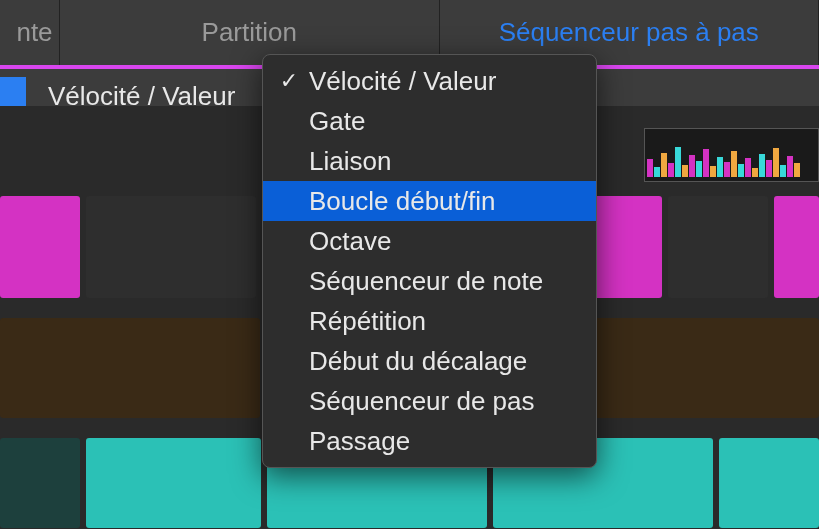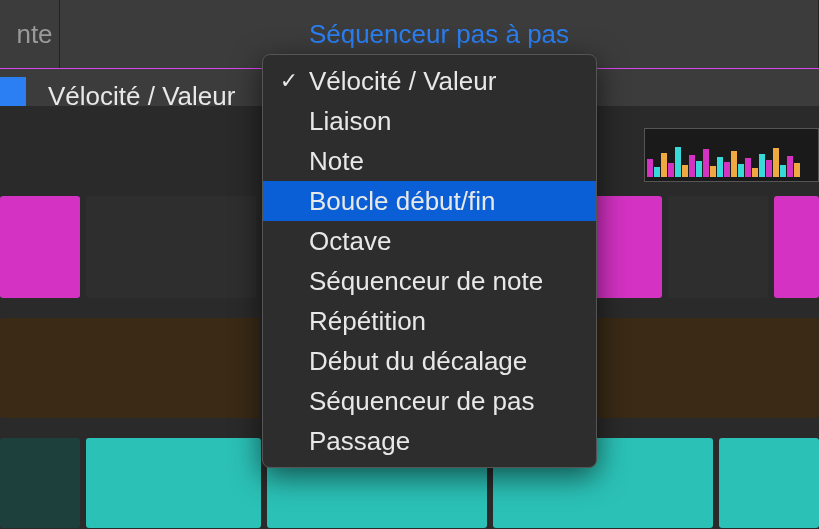--- a/index.html
+++ b/index.html
@@ -12,21 +12,21 @@
       height: 529px;
       background: #1a1a1a;
       font-family: -apple-system, BlinkMacSystemFont, "Segoe UI", Helvetica, Arial, sans-serif;
       overflow: hidden;
       position: relative;
     }
     .tab-bar {
       display: flex;
       height: 69px;
       background: #3c3c3c;
-      border-bottom: 1px solid #d946ef;
+      border-bottom: 4px solid #d946ef;
     }
     .tab {
       flex: 1;
       display: flex;
       align-items: center;
       justify-content: center;
       color: #9a9a9a;
       font-size: 26px;
       font-weight: 400;
       border-right: 1px solid #222;
@@ -170,20 +170,21 @@
       display: flex;
       justify-content: center;
       font-size: 22px;
     }
   </style>
 </head>
 <body>
 
 <div class="tab-bar">
   <div class="tab">nte</div>
+  <div class="tab">Partition</div>
   <div class="tab active">Séquenceur pas à pas</div>
 </div>
 
 <div class="toolbar">
   <div class="marker"></div>
   <div class="dropdown-button">
     <span>Vélocité / Valeur</span>
   </div>
 </div>
 
@@ -233,26 +234,26 @@
     </div>
 </div>
 
 <div class="dropdown-menu" id="menu">
     <div class="menu-item">
       <span class="check-holder">✓</span>
       <span>Vélocité / Valeur</span>
     </div>
     <div class="menu-item">
       <span class="check-holder"></span>
+      <span>Gate</span>
+    </div>
+    <div class="menu-item">
+      <span class="check-holder"></span>
       <span>Liaison</span>
     </div>
-    <div class="menu-item">
-      <span class="check-holder"></span>
-      <span>Note</span>
-    </div>
     <div class="menu-item selected">
       <span class="check-holder"></span>
       <span>Boucle début/fin</span>
     </div>
     <div class="menu-item">
       <span class="check-holder"></span>
       <span>Octave</span>
     </div>
     <div class="menu-item">
       <span class="check-holder"></span>

